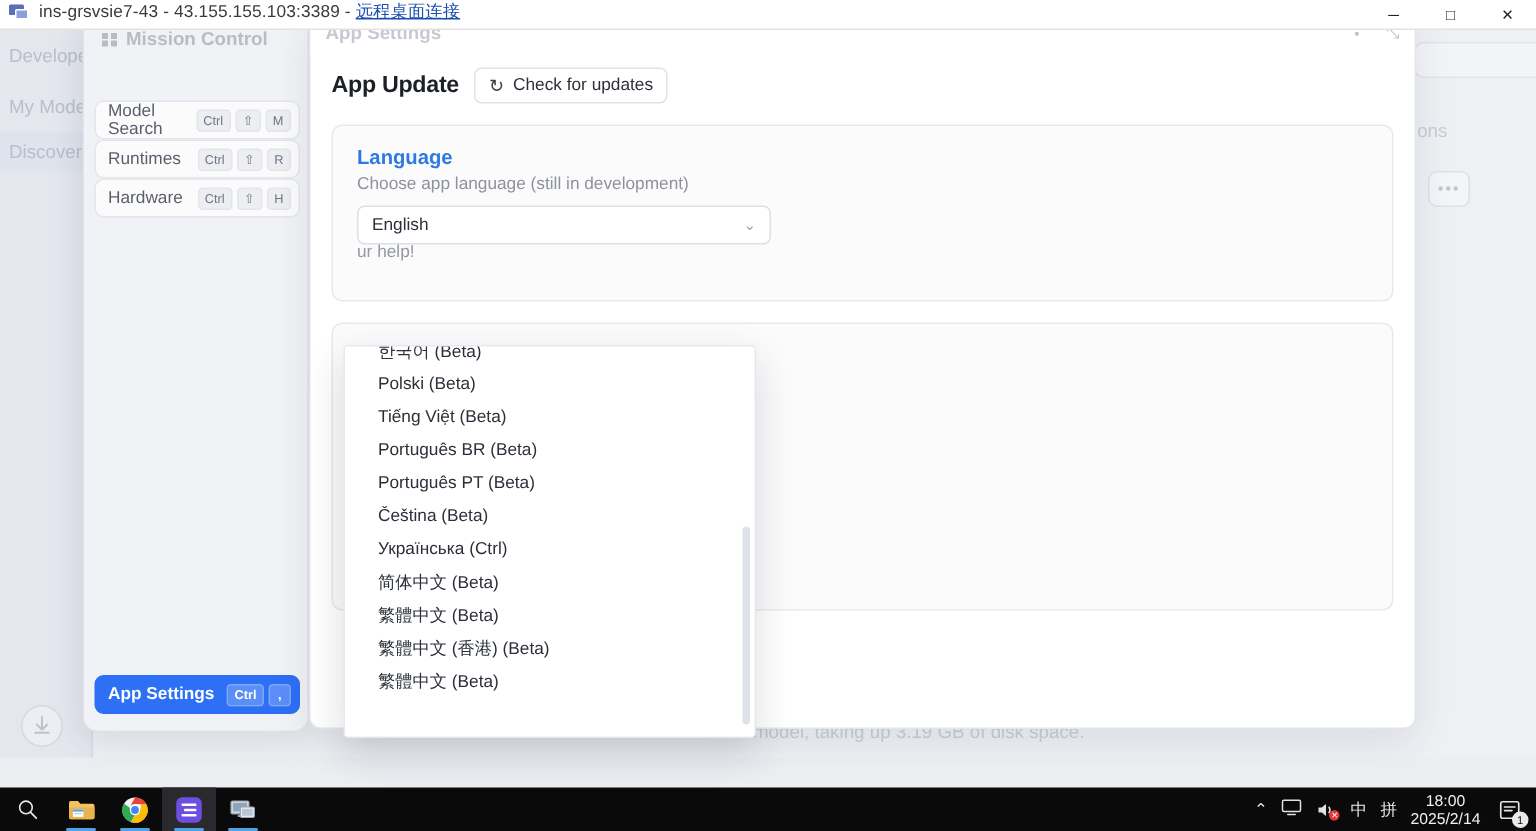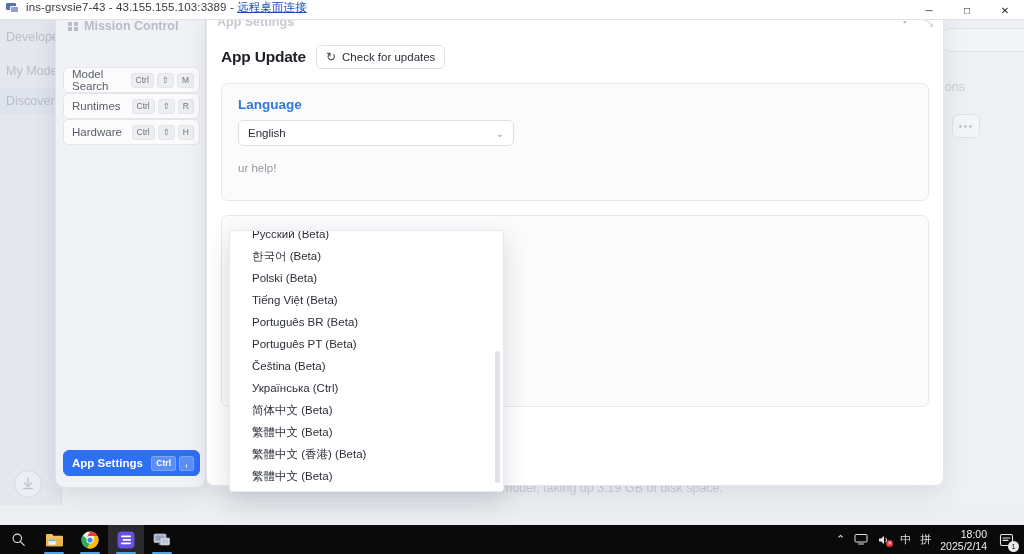--- a/index.html
+++ b/index.html
@@ -172,21 +172,21 @@
   
   .taskbar {
     position:absolute; left:0; bottom:0; width:1024px; height:29px; background:#0a0a0a; z-index:80;
     display:flex; align-items:center;
   }
   .tb-left { display:flex; align-items:center; height:29px; }
   .tb-btn { width:36px; height:29px; display:flex; align-items:center; justify-content:center; position:relative; cursor:pointer; }
   .tb-btn.active { background:#2a2a2e; }
   .tb-underline { position:absolute; bottom:0; left:8px; width:20px; height:2px; background:#4da3e8; border-radius:1px; }
   .tb-right { margin-left:auto; display:flex; align-items:center; gap:9px; padding-right:8px; color:#e6e6e6; font-size:10.5px; }
-  .tb-clock { text-align:right; line-height:12px; font-size:10.5px; color:#f0f0f0; }
+  .tb-clock { text-align:center; line-height:12px; font-size:10.5px; color:#f0f0f0; }
   .tb-badge {
     position:relative; width:20px; height:20px; display:flex; align-items:center; justify-content:center;
   }
   .tb-badge .cnt {
     position:absolute; right:-3px; bottom:-2px; width:11px; height:11px; border-radius:50%;
     background:#eaeaea; color:#111; font-size:7.5px; display:flex; align-items:center; justify-content:center;
   }
   .redx { position:absolute; right:-2px; bottom:-1px; width:7px; height:7px; border-radius:50%; background:#e53935;
           color:#fff; font-size:5.5px; display:flex; align-items:center; justify-content:center; }
 </style>
@@ -305,36 +305,34 @@
         <span class="sec-title">App Update</span>
         <span class="btn-outline">
           <span style="font-size:12px; color:#3b3f48;">↻</span>
           <span>Check for updates</span>
         </span>
       </div>
 
 
       <div class="card2">
         <div class="lang-title">Language</div>
+        <div class="lang-sub">Choose app language (still in development)</div>
         <div class="lang-select">
           <span>English</span>
           <span class="chev">⌄</span>
         </div>
         <div class="thanks">ur help!</div>
       </div>
 
       <div class="card3"></div>
     </div>
   </div>
 
   <div class="lang-menu">
     <div class="inner">
-      <div class="lang-opt">
-          <span>Русский (Beta)</span>
-        </div>
       <div class="lang-opt">
           <span>한국어 (Beta)</span>
         </div>
       <div class="lang-opt">
           <span>Polski (Beta)</span>
         </div>
       <div class="lang-opt">
           <span>Tiếng Việt (Beta)</span>
         </div>
       <div class="lang-opt">

